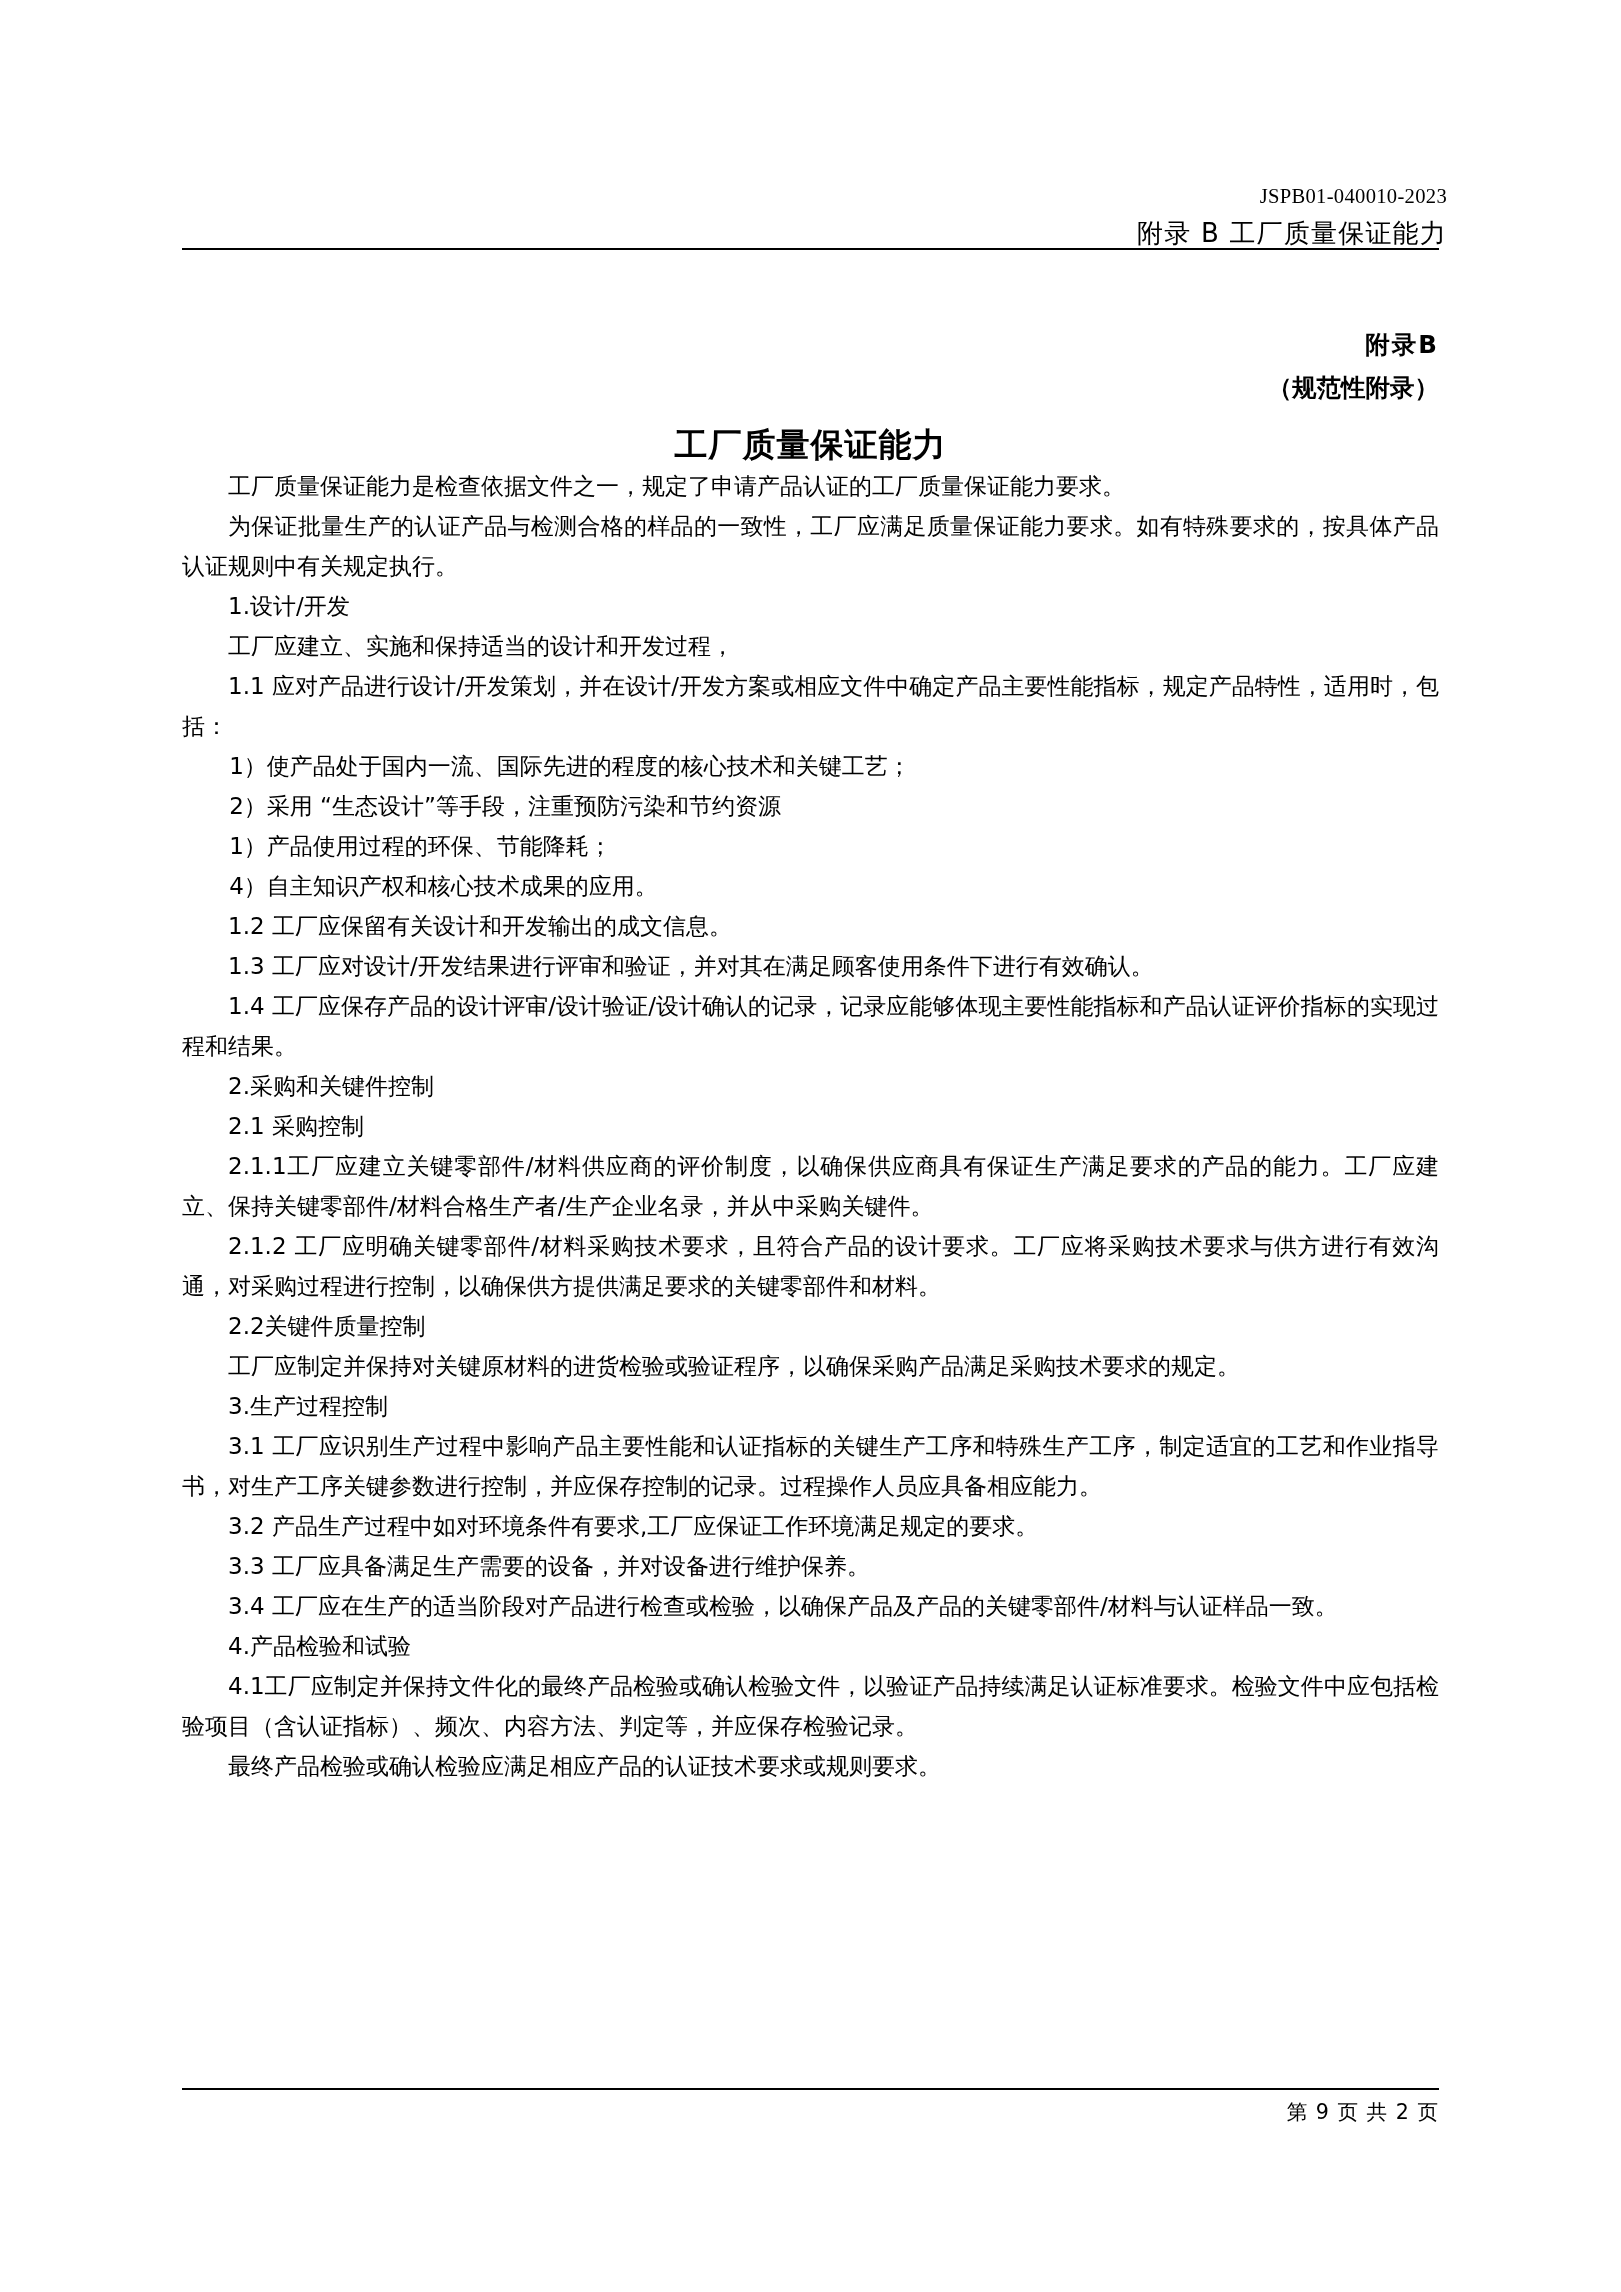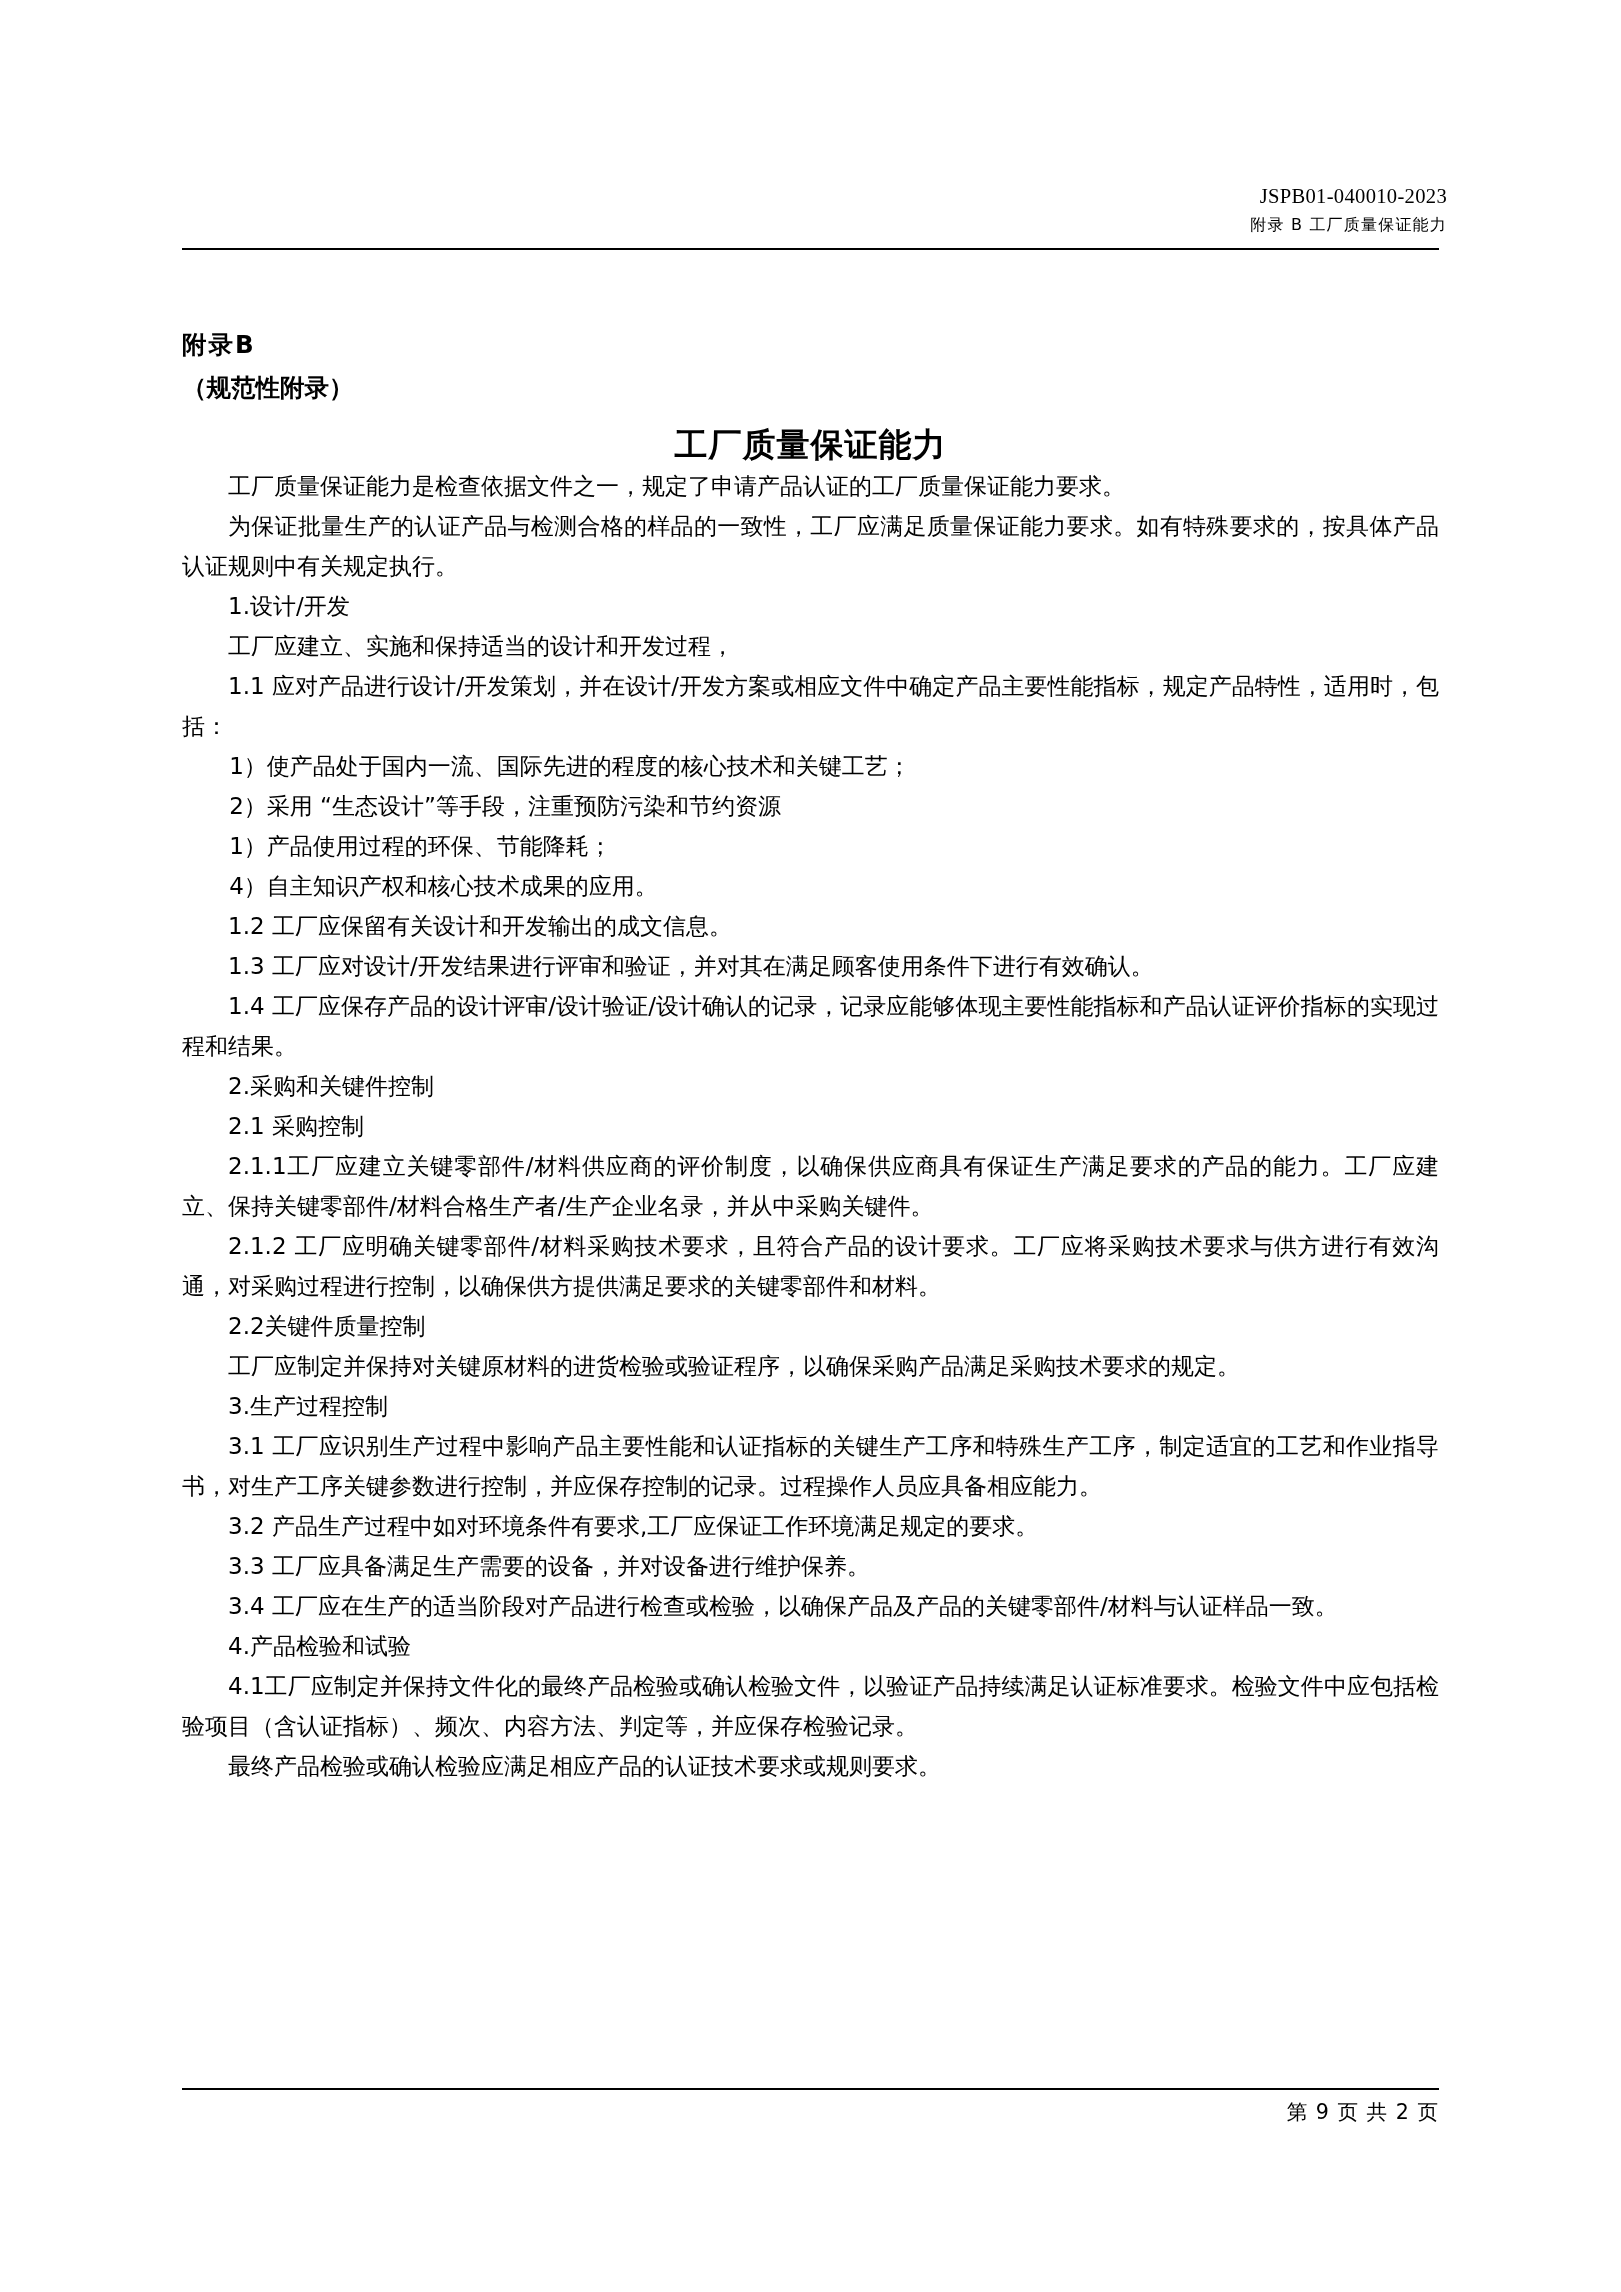--- a/index.html
+++ b/index.html
@@ -36,21 +36,21 @@
     text-align: right;
     font-size: 20.6px;
     line-height: 1.55;
   }
   .header-line1 {
     font-family: "Liberation Serif", serif;
     letter-spacing: 0.3px;
   }
   .header-line2 {
     font-family: "DejaVu Sans", sans-serif;
-    font-size: 16px;
+    font-size: 26px;
     letter-spacing: 1.2px;
   }
   .header-rule {
     position: absolute;
     left: 0;
     top: 248px;
     width: 1257px;
     border-top: 2px solid #000;
   }
   
@@ -77,21 +77,21 @@
     left: 0;
     top: 323px;
     width: 1257px;
     font-family: "DejaVu Sans", sans-serif;
     font-size: 23px;
     line-height: 40px;
     text-align: justify;
     text-justify: inter-ideograph;
   }
   .title-center {
-    text-align: left;
+    text-align: right;
     font-weight: bold;
     font-size: 24.5px;
     line-height: 43px;
     letter-spacing: 2px;
   }
   .title-center.sub {
     font-weight: bold;
     letter-spacing: 0px;
   }
   .section-title {

